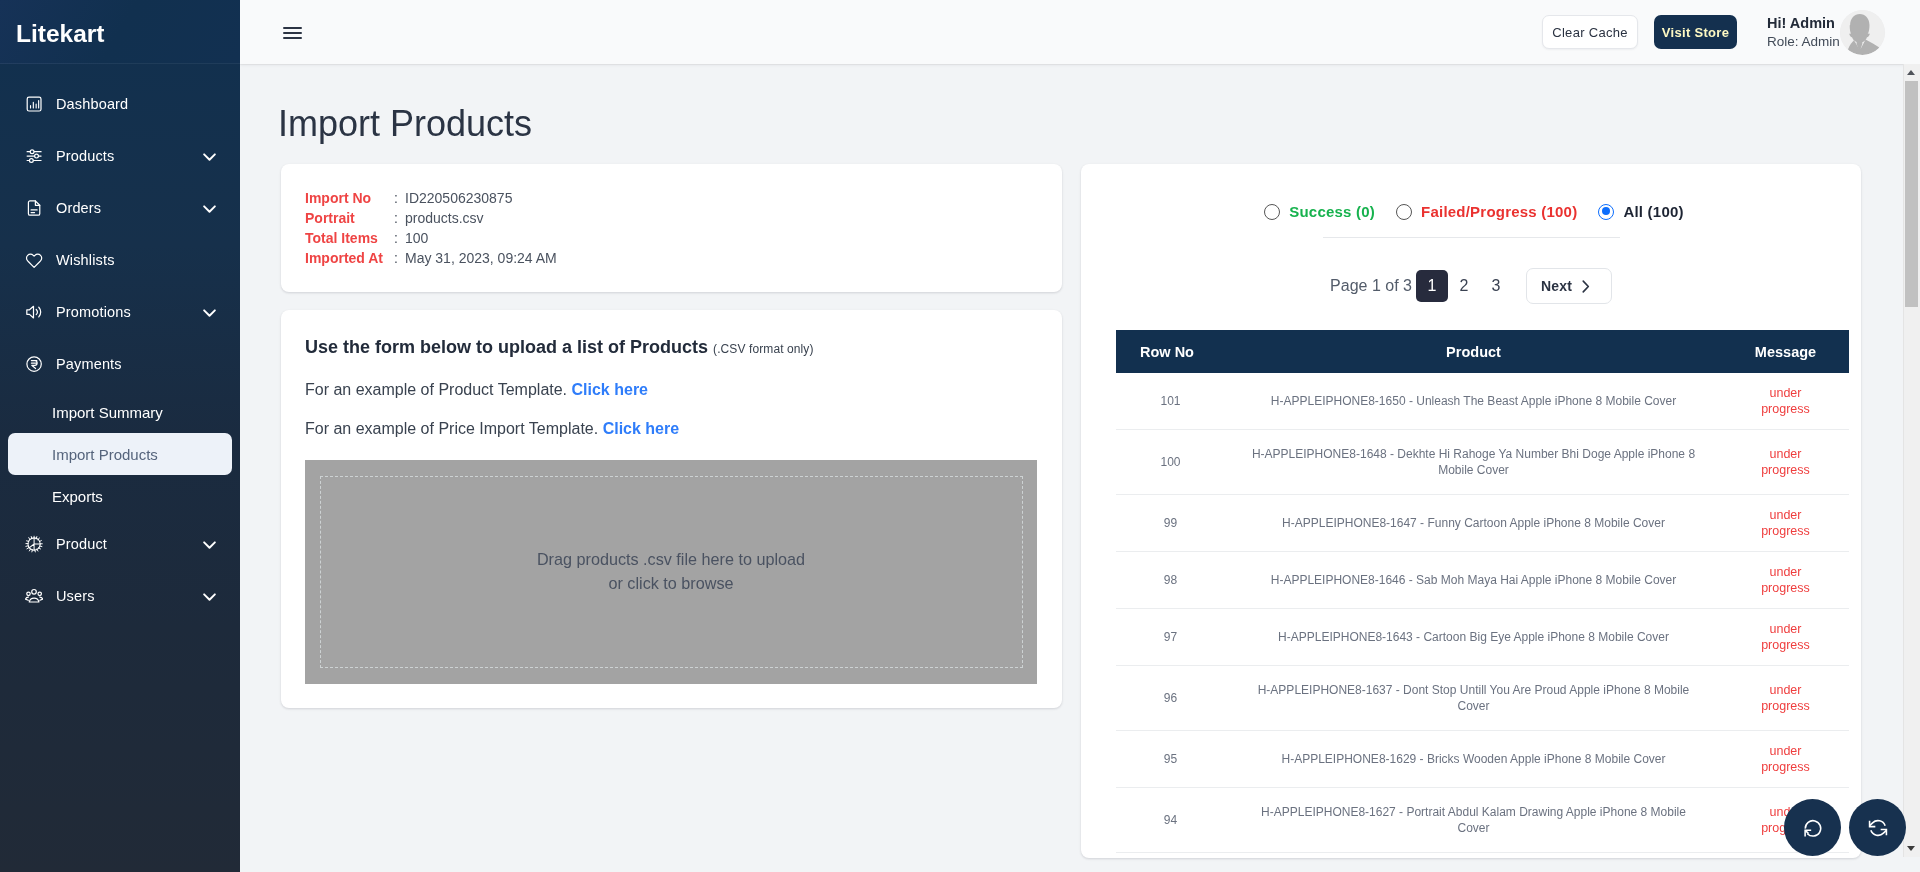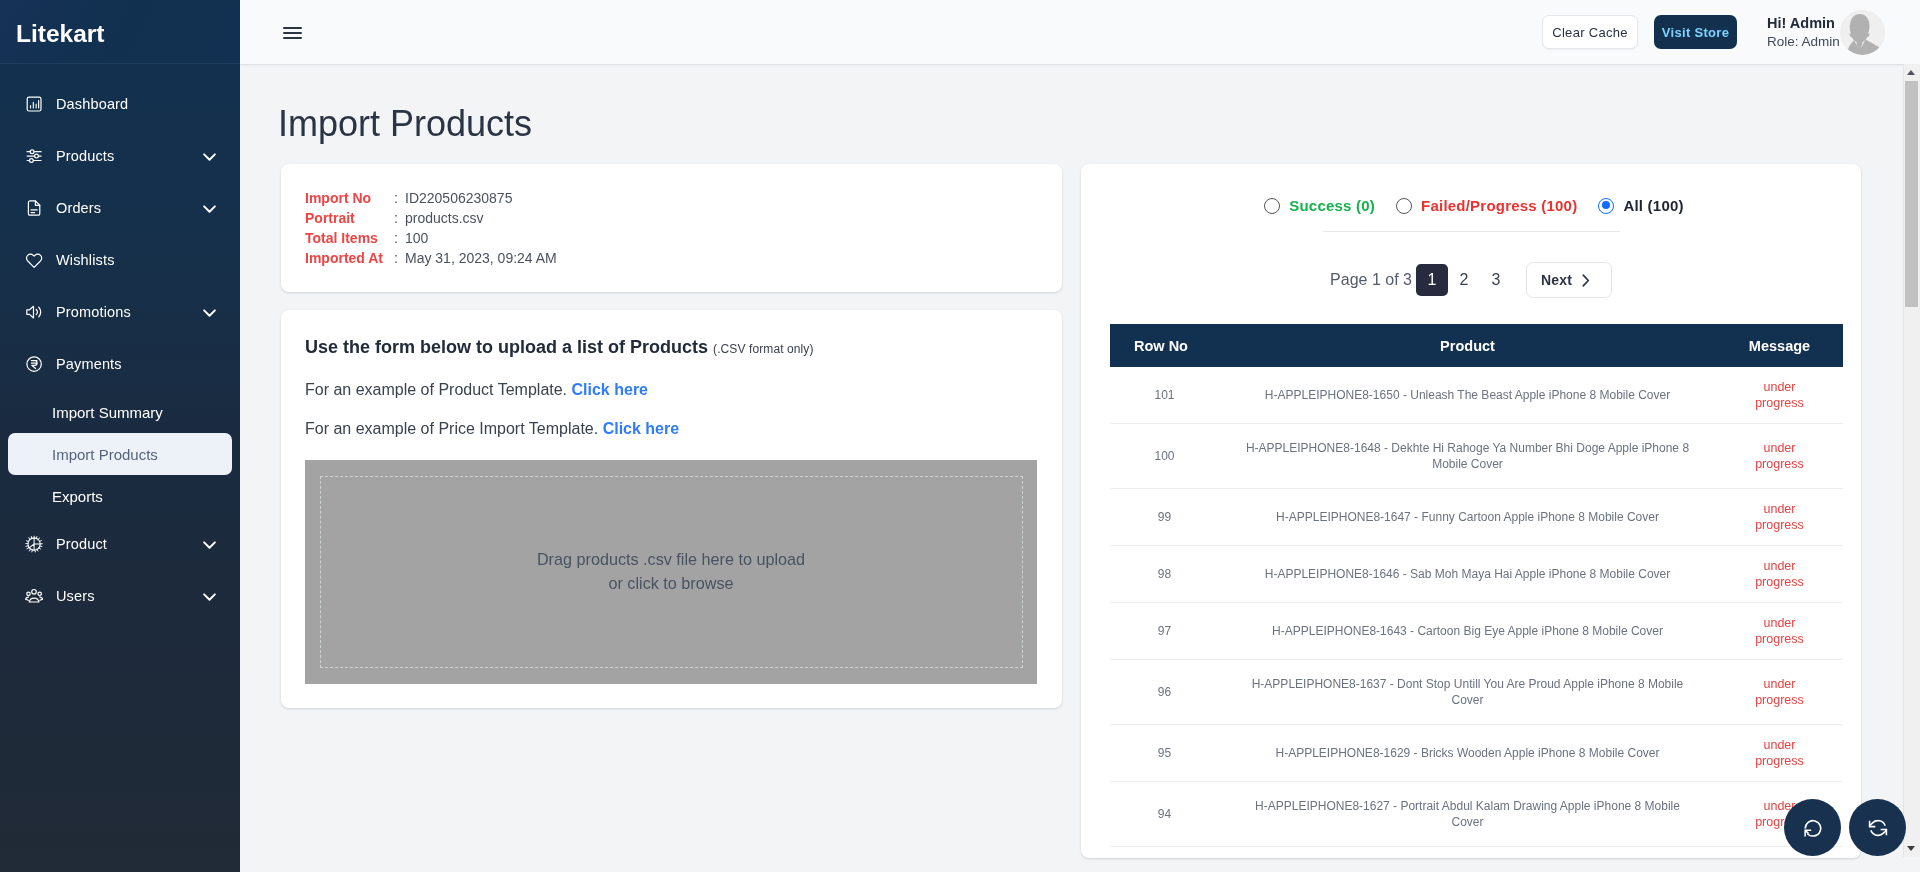--- a/index.html
+++ b/index.html
@@ -32,21 +32,21 @@
   .right{flex:1;display:flex;flex-direction:column;min-width:0;position:relative;}
   .topbar{height:64px;flex:0 0 64px;background:#f9fafb;box-shadow:0 1px 3px rgba(20,24,34,.08),0 1px 0 rgba(20,24,34,.04);
     display:flex;align-items:center;padding:0 35px 0 43px;position:relative;z-index:3;}
   .hamburger{width:19px;height:13px;display:flex;flex-direction:column;justify-content:space-between;cursor:pointer;margin-top:2px;}
   .hamburger span{display:block;height:2.4px;background:#2c3444;border-radius:1px;}
   .spacer{flex:1;}
   .btn-clear{height:34px;padding:0;width:96px;white-space:nowrap;border:1px solid #e5e7eb;background:#fff;border-radius:7px;
     font-size:13px;font-weight:normal;color:#2a3241;font-family:inherit;cursor:pointer;
     box-shadow:0 1px 2px rgba(16,24,40,.05);letter-spacing:.3px;}
   .btn-store{height:34px;padding:0;width:83px;white-space:nowrap;border:none;background:#14304f;border-radius:7px;margin-left:16px;display:flex;align-items:center;justify-content:center;
-    font-size:13px;font-weight:bold;color:#7dd3fc;font-family:inherit;cursor:pointer;letter-spacing:.3px;}
+    font-size:13px;font-weight:bold;color:#fef9c3;font-family:inherit;cursor:pointer;letter-spacing:.3px;}
   .user{display:flex;align-items:center;margin-left:30px;cursor:pointer;}
   .user-txt{text-align:left;line-height:1;margin-right:9px;width:64px;white-space:nowrap;}
   .user-hi{font-size:14.5px;font-weight:bold;color:#232b39;display:block;line-height:17px;}
   .user-role{font-size:13.5px;color:#424b58;display:block;line-height:17px;margin-top:1px;}
   .avatar{width:45px;height:45px;border-radius:50%;overflow:hidden;background:#ececed;flex:0 0 45px;}
 
   
   .main{flex:1;overflow:hidden;position:relative;background:#f2f4f6;}
   .page-title{font-size:36px;font-weight:normal;color:#2b3444;padding:40px 0 0 38px;line-height:40px;letter-spacing:0;}
   .cols{display:flex;padding:20px 0 0 41px;gap:18px;align-items:flex-start;}
@@ -67,21 +67,21 @@
   .up-title{font-size:18px;font-weight:bold;color:#222b3a;line-height:22px;white-space:nowrap;}
   .up-title .sm{font-size:12px;font-weight:normal;color:#39424f;letter-spacing:.1px;}
   .up-line{font-size:16px;color:#39424f;margin-top:21px;line-height:18px;white-space:nowrap;}
   .up-line a{color:#2f7dfa;font-weight:bold;text-decoration:none;cursor:pointer;}
   .dropzone{margin-top:22px;height:224px;background:#a3a3a3;display:flex;align-items:center;justify-content:center;cursor:pointer;}
   .dz-inner{position:relative;width:703px;height:192px;border:1.5px dashed #cdd2d3;
     display:flex;flex-direction:column;align-items:center;justify-content:center;padding-bottom:3px;}
   .dz-t{font-size:16.2px;color:#4a5261;line-height:24px;text-align:center;}
 
   
-  .rcard{padding:6px;overflow:hidden;height:694px;}
+  .rcard{padding:12px;overflow:hidden;height:694px;}
   .radios{display:flex;align-items:center;justify-content:center;gap:21px;padding-top:28px;padding-left:6px;}
   .radio{display:flex;align-items:center;cursor:pointer;}
   .rdot{width:16px;height:16px;border-radius:50%;border:1.5px solid #565656;flex:0 0 16px;margin-right:9px;background:#fff;}
   .rdot.on{border:1.8px solid #0d6efd;background:#fff;position:relative;}
   .rdot.on::after{content:"";position:absolute;left:2.2px;top:2.2px;width:8px;height:8px;border-radius:50%;background:#0d6efd;}
   .rlab{font-size:15px;font-weight:bold;white-space:nowrap;line-height:16px;letter-spacing:.22px;}
   .hr{height:1px;background:#e6e8eb;width:297px;margin:17px auto 0 auto;}
   .pager{display:flex;align-items:center;justify-content:center;padding-top:30px;}
   .pg-lbl{font-size:16px;color:#535c6a;margin-right:4px;line-height:18px;white-space:nowrap;}
   .pg-num{width:32px;height:32px;display:flex;align-items:center;justify-content:center;font-size:16px;color:#3a4252;cursor:pointer;border-radius:5px;}

